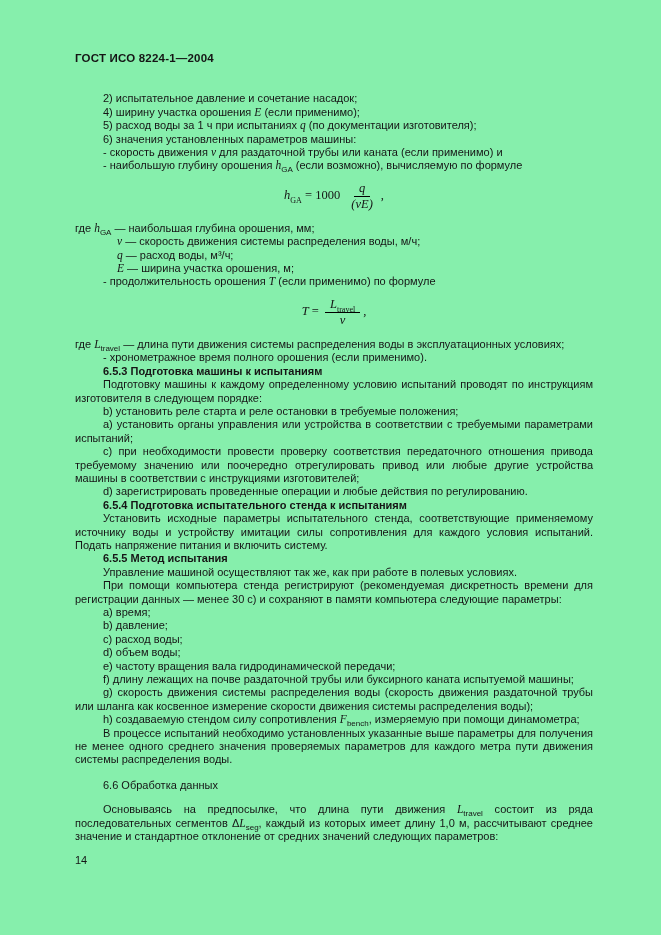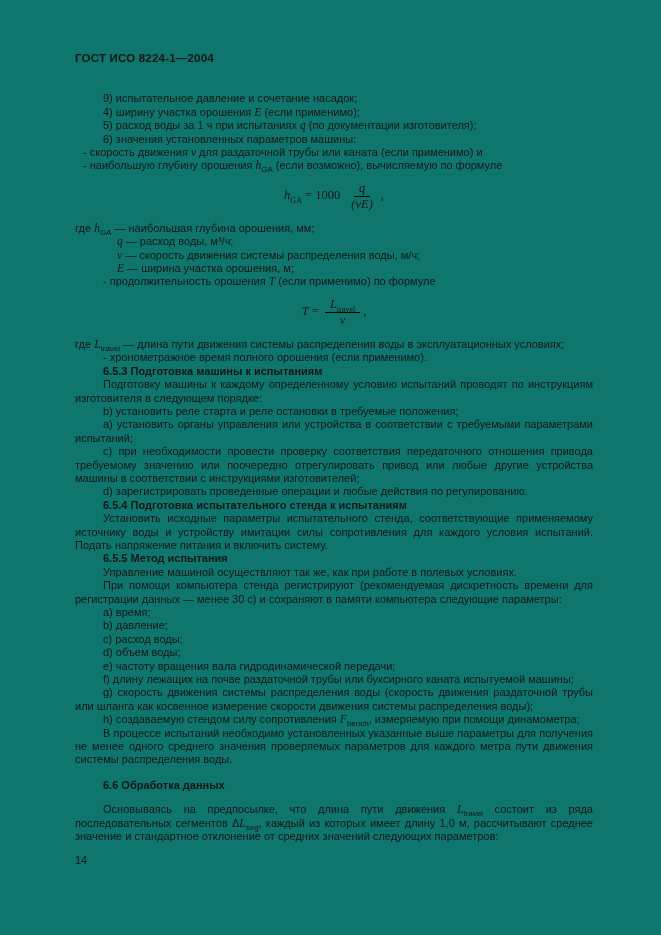--- a/index.html
+++ b/index.html
@@ -1,35 +1,35 @@
 <!DOCTYPE html>
 <html lang="ru"><head>
 <meta charset="utf-8">
 <style>
   * { margin: 0; padding: 0; box-sizing: border-box; }
   html, body { background: #ffffff; }
   .page {
     width: 661px; height: 935px;
-    background: #0f766e;
+    background: #86efac;
     padding: 52px 68px 0 75px;
     font-family: "Liberation Sans", sans-serif;
     font-size: 11px;
     line-height: 13.4px;
     color: #151515;
     position: relative;
     overflow: hidden;
   }
   .doc-header { margin-bottom: 27px; }
   .doc-num { font-weight: bold; font-size: 11.5px; letter-spacing: .2px; }
   .doc-body p { text-align: justify; }
   .ind28 { text-indent: 28px; }
-  .ind8  { text-indent: 8px; }
+  .ind8  { text-indent: 8px; margin-left: 20px; }
   .hang42 { padding-left: 42px; text-align: left !important; }
   .h { font-weight: bold; text-indent: 28px; }
-  .h66 { font-weight: bold; text-indent: 28px; margin: 12px 0 11px !important; }
+  .h66 { font-weight: normal; text-indent: 28px; margin: 12px 0 11px !important; }
   .var { font-style: italic; font-family: "Liberation Serif", serif; font-size: 11.5px; }
   sub { font-size: 8px; line-height: 0; }
   .formula {
     text-align: center !important;
     margin: 9px 0 11px !important;
     font-family: "Liberation Serif", serif;
     font-size: 12.5px;
   }
   .formula .var { font-size: 12.5px; }
   .frac {
@@ -48,42 +48,42 @@
 <body>
 
 <div class="page">
 
   <div class="doc-header">
     <span class="doc-num">ГОСТ ИСО 8224-1—2004</span>
   </div>
 
   <div class="doc-body">
 
-    <p class="ind28">9) испытательное давление и сочетание насадок;</p>
+    <p class="ind28">2) испытательное давление и сочетание насадок;</p>
 
     <p class="ind28"><span>4) ширину участка орошения </span><span class="var">E</span><span> (если применимо);</span></p>
 
     <p class="ind28"><span>5) расход воды за 1 ч при испытаниях </span><span class="var">q</span><span> (по документации изготовителя);</span></p>
 
     <p class="ind28">6) значения установленных параметров машины:</p>
 
     <p class="ind8"><span>- скорость движения </span><span class="var">v</span><span> для раздаточной трубы или каната (если применимо) и</span></p>
 
     <p class="ind8"><span>- наибольшую глубину орошения </span><span class="var">h</span><sub>GA</sub><span> (если возможно), вычисляемую по формуле</span></p>
 
     <div class="formula"><span class="var">h</span><sub>GA</sub><span> = 1000 </span><span class="frac">
           <span class="fnum"><span class="var">q</span></span>
           <span class="fden var">(vE)</span>
         </span><span>,</span></div>
 
     <p><span>где </span><span class="var">h</span><sub>GA</sub><span> — наибольшая глубина орошения, мм;</span></p>
 
+    <p class="hang42"><span class="var">v</span><span> — скорость движения системы распределения воды, м/ч;</span></p>
+
     <p class="hang42"><span class="var">q</span><span> — расход воды, м³/ч;</span></p>
-
-    <p class="hang42"><span class="var">v</span><span> — скорость движения системы распределения воды, м/ч;</span></p>
 
     <p class="hang42"><span class="var">E</span><span> — ширина участка орошения, м;</span></p>
 
     <p class="ind28"><span>- продолжительность орошения </span><span class="var">T</span><span> (если применимо) по формуле</span></p>
 
     <div class="formula"><span class="var">T</span><span> = </span><span class="frac">
           <span class="fnum"><span class="var">L</span><sub>travel</sub></span>
           <span class="fden"><span class="var">v</span></span>
         </span><span>,</span></div>
 

